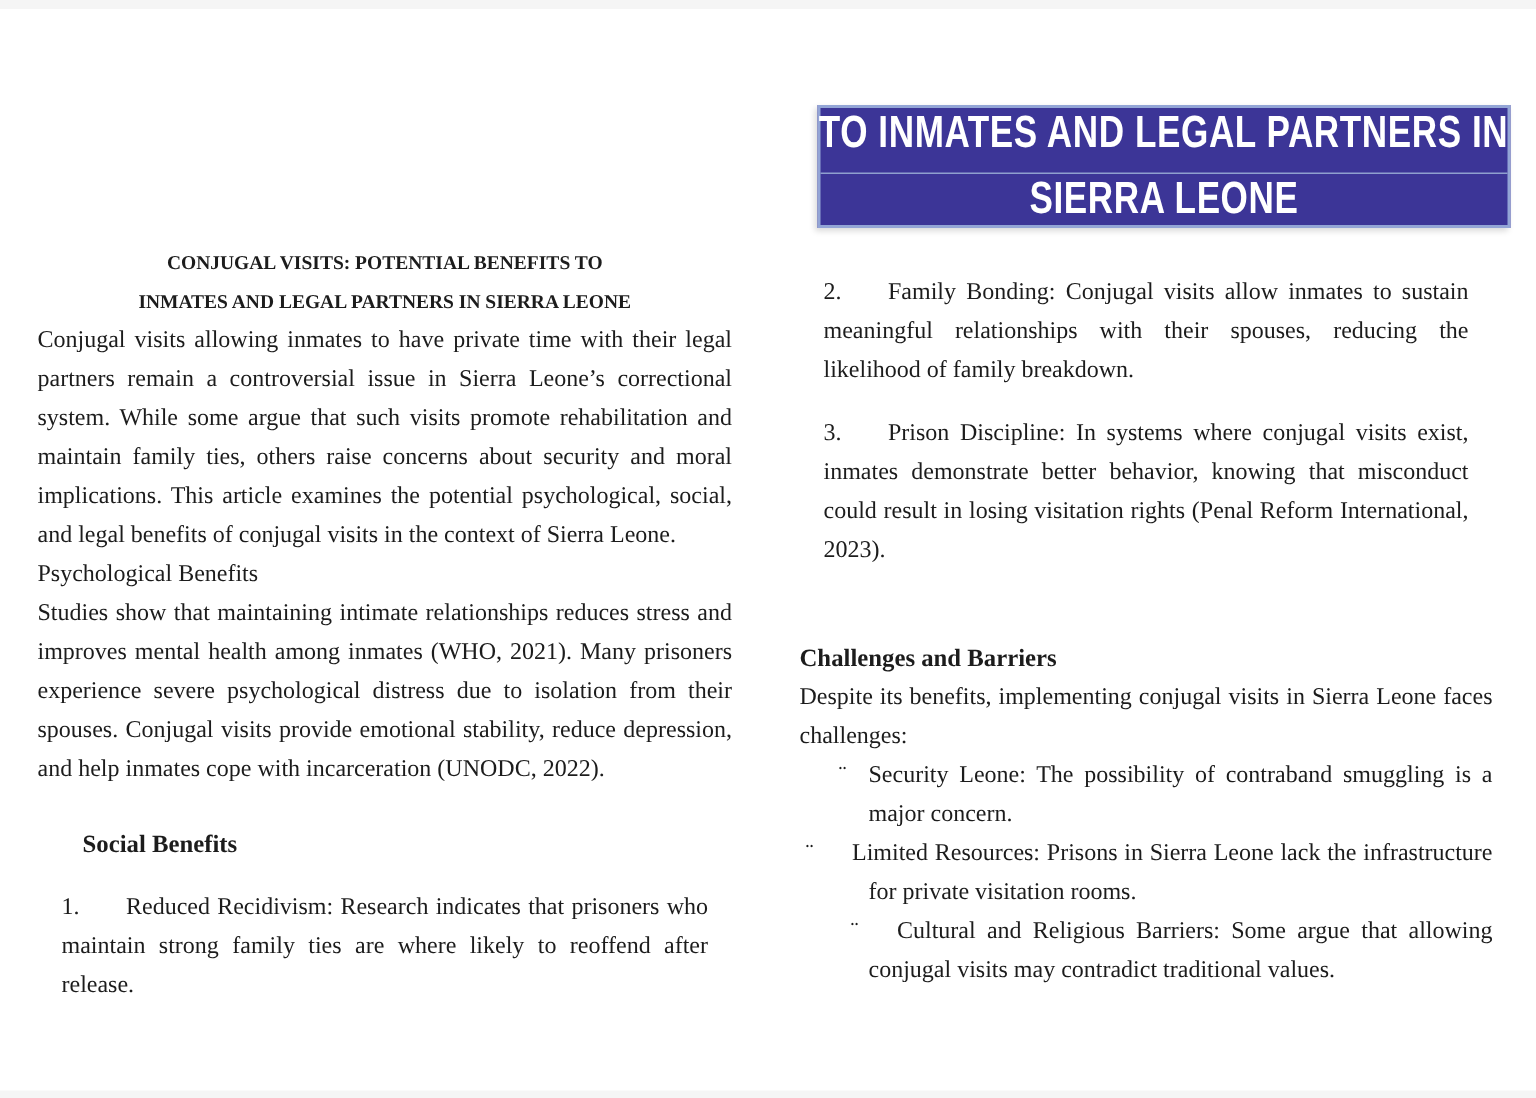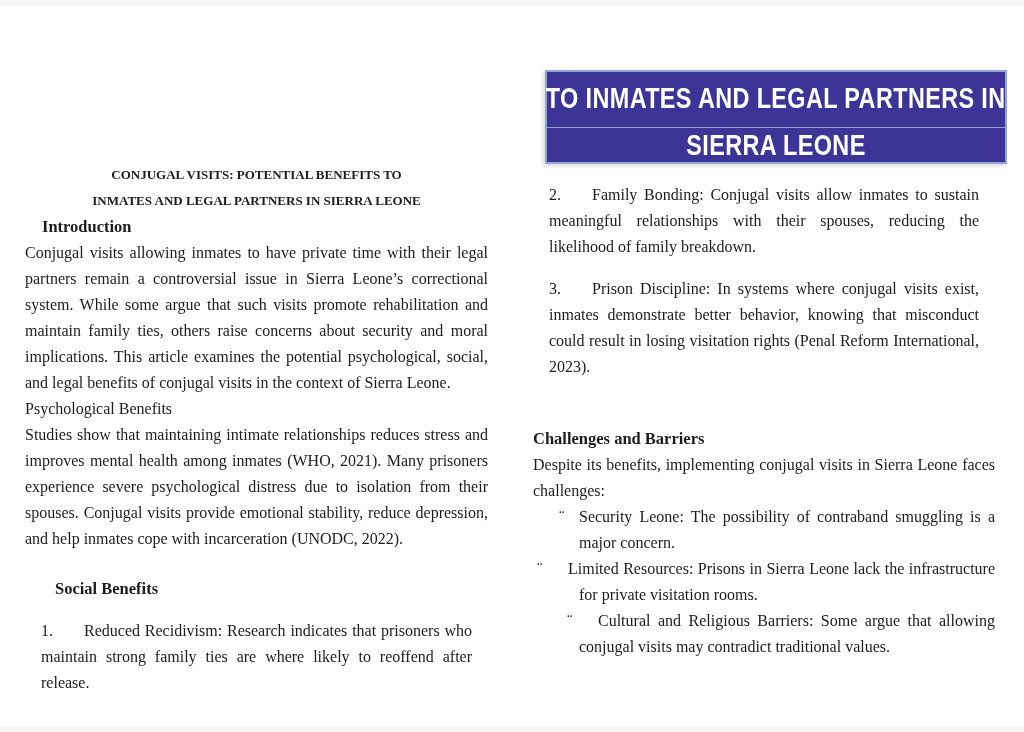--- a/index.html
+++ b/index.html
@@ -23,26 +23,26 @@
     position: absolute;
     left: 545px;
     top: 70px;
     width: 458px;
     background: #3c3597;
     border: 2px solid #93a5d6;
     box-shadow: -2px 2px 4px rgba(0,0,0,0.15);
   }
   .banner-row {
     display: flex;
-    align-items: flex-end;
+    align-items: flex-start;
     justify-content: center;
     height: 43px;
     overflow: visible;
   }
-  .banner-row.second { border-top: 1px solid #8fa0cf; height: 34px; margin-top: 12px; }
+  .banner-row.second { border-top: 1px solid #8fa0cf; height: 34px; }
   .banner-text {
     color: #ffffff;
     font-family: "Liberation Sans", sans-serif;
     font-weight: bold;
     font-size: 30px;
     white-space: nowrap;
     transform: scaleX(0.78);
     letter-spacing: 0.5px;
   }
 
@@ -90,21 +90,20 @@
   <div class="banner-row second">
     <span class="banner-text">SIERRA LEONE</span>
   </div>
 </div>
 
 <div class="col col-left">
   <div class="doc-title">
     <div>CONJUGAL VISITS: POTENTIAL BENEFITS TO</div>
     <div>INMATES AND LEGAL PARTNERS IN SIERRA LEONE</div>
   </div>
-  <div class="subheading">Introduction</div>
   <p class="para">Conjugal visits allowing inmates to have private time with their legal partners remain a controversial issue in Sierra Leone’s correctional system. While some argue that such visits promote rehabilitation and maintain family ties, others raise concerns about security and moral implications. This article examines the potential psychological, social, and legal benefits of conjugal visits in the context of Sierra Leone.</p>
   <div class="para">Psychological Benefits</div>
   <p class="para">Studies show that maintaining intimate relationships reduces stress and improves mental health among inmates (WHO, 2021). Many prisoners experience severe psychological distress due to isolation from their spouses. Conjugal visits provide emotional stability, reduce depression, and help inmates cope with incarceration (UNODC, 2022).</p>
   <div class="section-heading social">Social Benefits</div>
   <p class="num-item"><span>1.</span><span class="tab"></span><span>Reduced Recidivism: Research indicates that prisoners who maintain strong family ties are where likely to reoffend after release.</span></p>
 </div>
 
 <div class="col col-right">
   <p class="num-item"><span>2.</span><span class="tab"></span><span>Family Bonding: Conjugal visits allow inmates to sustain meaningful relationships with their spouses, reducing the likelihood of family breakdown.</span></p>
   <p class="num-item"><span>3.</span><span class="tab"></span><span>Prison Discipline: In systems where conjugal visits exist, inmates demonstrate better behavior, knowing that misconduct could result in losing visitation rights (Penal Reform International, 2023).</span></p>

